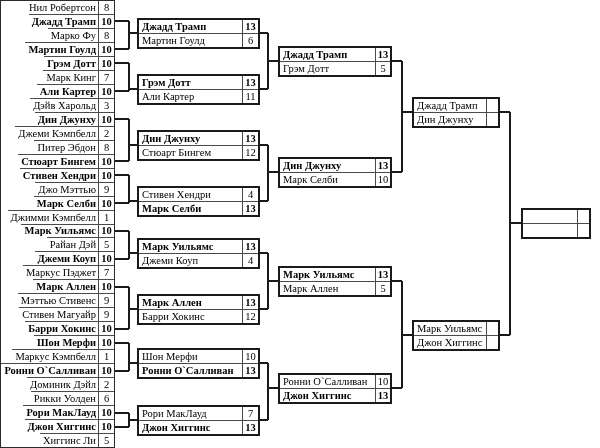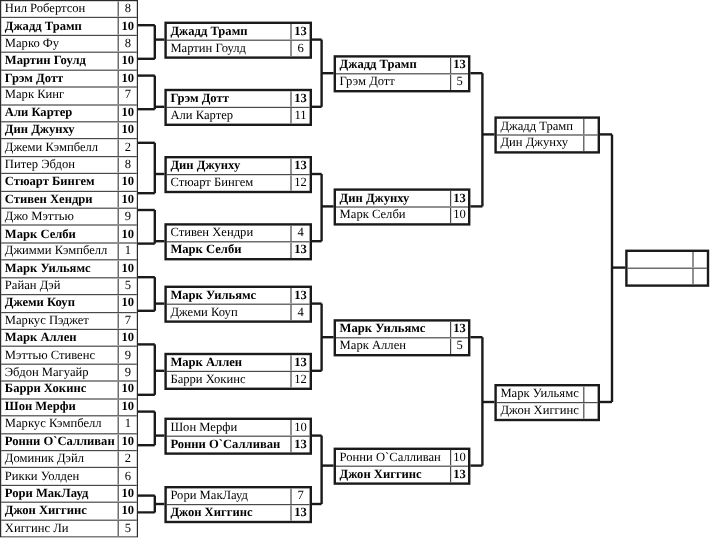--- a/index.html
+++ b/index.html
@@ -14,21 +14,21 @@
   .prow{flex:1;display:flex;align-items:center;overflow:hidden;min-height:0;}
   .prow + .prow{border-top:1px solid #4a4a4a;}
   .pname{flex:1;padding:0 2px 0 3px;white-space:nowrap;overflow:hidden;}
   .pscore{border-left:1px solid #4a4a4a;align-self:stretch;display:flex;align-items:center;justify-content:center;flex:none;}
   .won{font-weight:700;}
   #conn{position:absolute;left:0;top:0;pointer-events:none;}
 </style>
 </head>
 <body>
 
-<div id="r1" class="col" style="left:0;top:0;width:115px;height:448px;">
+<div id="r1" class="col" style="left:0;top:0;width:115px;height:448px;align-items:flex-end;">
     <div class="prow">
       <span class="pname">Нил Робертсон</span>
       <span class="pscore" style="width: 15px;">8</span>
     </div>
     <div class="prow won">
       <span class="pname">Джадд Трамп</span>
       <span class="pscore" style="width: 15px;">10</span>
     </div>
     <div class="prow">
       <span class="pname">Марко Фу</span>
@@ -43,20 +43,24 @@
       <span class="pscore" style="width: 15px;">10</span>
     </div>
     <div class="prow">
       <span class="pname">Марк Кинг</span>
       <span class="pscore" style="width: 15px;">7</span>
     </div>
     <div class="prow won">
       <span class="pname">Али Картер</span>
       <span class="pscore" style="width: 15px;">10</span>
     </div>
+    <div class="prow">
+      <span class="pname">Дэйв Харольд</span>
+      <span class="pscore" style="width: 15px;">3</span>
+    </div>
     <div class="prow won">
       <span class="pname">Дин Джунху</span>
       <span class="pscore" style="width: 15px;">10</span>
     </div>
     <div class="prow">
       <span class="pname">Джеми Кэмпбелл</span>
       <span class="pscore" style="width: 15px;">2</span>
     </div>
     <div class="prow">
       <span class="pname">Питер Эбдон</span>
@@ -100,21 +104,21 @@
     </div>
     <div class="prow won">
       <span class="pname">Марк Аллен</span>
       <span class="pscore" style="width: 15px;">10</span>
     </div>
     <div class="prow">
       <span class="pname">Мэттью Стивенс</span>
       <span class="pscore" style="width: 15px;">9</span>
     </div>
     <div class="prow">
-      <span class="pname">Эбдон Магуайр</span>
+      <span class="pname">Стивен Магуайр</span>
       <span class="pscore" style="width: 15px;">9</span>
     </div>
     <div class="prow won">
       <span class="pname">Барри Хокинс</span>
       <span class="pscore" style="width: 15px;">10</span>
     </div>
     <div class="prow won">
       <span class="pname">Шон Мерфи</span>
       <span class="pscore" style="width: 15px;">10</span>
     </div>

